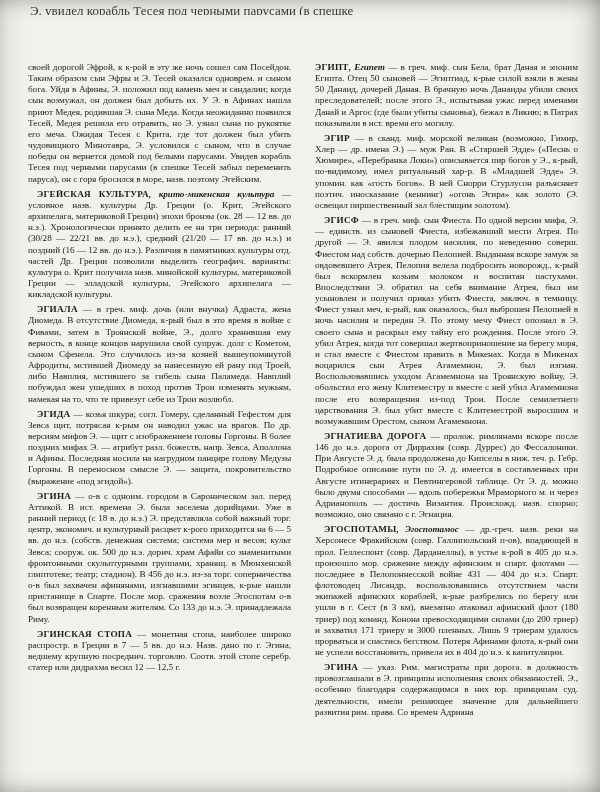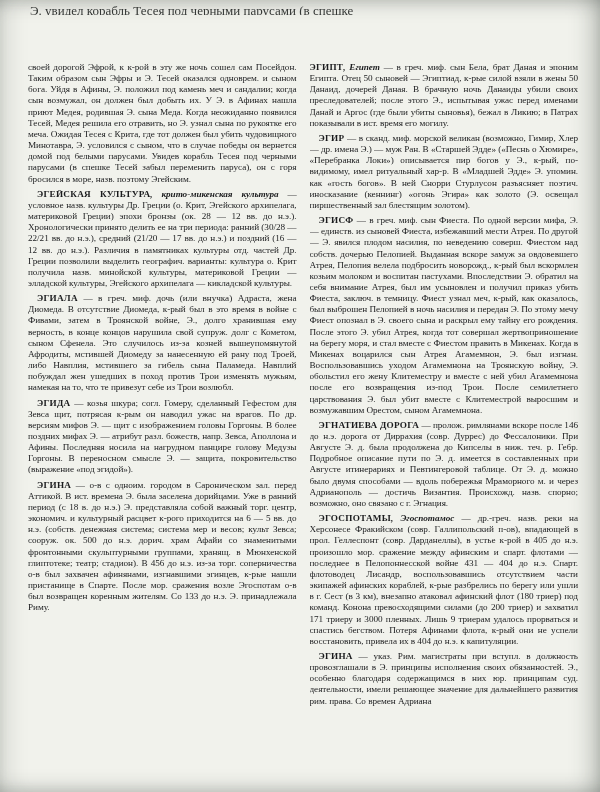--- a/index.html
+++ b/index.html
@@ -24,21 +24,21 @@
   }
   .page-header{
     position:absolute;top:36px;left:28px;right:22px;height:18px;
     display:flex;align-items:center;
   }
   .page-number{font-weight:bold;font-size:14px;letter-spacing:.5px;}
   .running-title{font-weight:bold;font-size:12.5px;letter-spacing:.8px;margin-left:14px;white-space:nowrap;}
   .ornament{flex:1 1 auto;height:13px;margin-left:10px;min-width:40px;}
   .cols{
     position:absolute;top:62px;left:28px;right:22px;bottom:8px;
-    display:flex;gap:13px;
+    display:flex;gap:24px;
   }
   .col{
     width:50%;height:100%;overflow:hidden;
     font-size:9.2px;line-height:11.15px;text-align:justify;
     letter-spacing:-0.05px;hyphens:auto;
   }
   .entry{margin:0 0 4px 0;text-indent:9px;}
   .entry.noindent{text-indent:0;}
   .hw{font-weight:bold;letter-spacing:.25px;margin-top:32px;}
   .var{font-weight:bold;font-style:italic;}
@@ -58,30 +58,31 @@
 
       <p class="entry"><b class="hw">ЭГЕЙСКАЯ КУЛЬТУРА</b><i class="var">, крито-микенская культура</i><span> — условное назв. культуры Др. Греции (о. Крит, Эгейского архипелага, материковой Греции) эпохи бронзы (ок. 28 — 12 вв. до н.э.). Хронологически принято делить ее на три периода: ранний (30/28 — 22/21 вв. до н.э.), средний (21/20 — 17 вв. до н.э.) и поздний (16 — 12 вв. до н.э.). Различия в памятниках культуры отд. частей Др. Греции позволили выделить географич. варианты: культура о. Крит получила назв. минойской культуры, материковой Греции — элладской культуры, Эгейского архипелага — кикладской культуры.</span></p>
 
 
       <p class="entry"><b class="hw">ЭГИАЛА</b><i class="var"></i><span> — в греч. миф. дочь (или внучка) Адраста, жена Диомеда. В отсутствие Диомеда, к-рый был в это время в войне с Фивами, затем в Троянской войне, Э., долго хранившая ему верность, в конце концов нарушила свой супруж. долг с Кометом, сыном Сфенела. Это случилось из-за козней вышеупомянутой Афродиты, мстившей Диомеду за нанесенную ей рану под Троей, либо Навплия, мстившего за гибель сына Паламеда. Навплий побуждал жен ушедших в поход против Трои изменять мужьям, намекая на то, что те привезут себе из Трои возлюбл.</span></p>
 
       <p class="entry"><b class="hw">ЭГИДА</b><i class="var"></i><span> — козья шкура; согл. Гомеру, сделанный Гефестом для Зевса щит, потрясая к-рым он наводил ужас на врагов. По др. версиям мифов Э. — щит с изображением головы Горгоны. В более поздних мифах Э. — атрибут разл. божеств, напр. Зевса, Аполлона и Афины. Последняя носила на нагрудном панцире голову Медузы Горгоны. В переносном смысле Э. — защита, покровительство (выражение «под эгидой»).</span></p>
 
       <p class="entry"><b class="hw">ЭГИНА</b><i class="var"></i><span> — о-в с одноим. городом в Сароническом зал. перед Аттикой. В ист. времена Э. была заселена дорийцами. Уже в ранний период (с 18 в. до н.э.) Э. представляла собой важный торг. центр, экономич. и культурный расцвет к-рого приходится на 6 — 5 вв. до н.э. (собств. денежная система; система мер и весов; культ Зевса; сооруж. ок. 500 до н.э. дорич. храм Афайи со знаменитыми фронтонными скульптурными группами, хранящ. в Мюнхенской глиптотеке; театр; стадион). В 456 до н.э. из-за торг. соперничества о-в был захвачен афинянами, изгнавшими эгинцев, к-рые нашли пристанище в Спарте. После мор. сражения возле Эгоспотам о-в был возвращен коренным жителям. Со 133 до н.э. Э. принадлежала Риму.</span></p>
 
+      <p class="entry"><b class="hw">ЭГИНСКАЯ СТОПА</b><i class="var"></i><span> — монетная стопа, наиболее широко распростр. в Греции в 7 — 5 вв. до н.э. Назв. дано по г. Эгина, ведшему крупную посреднич. торговлю. Соотв. этой стопе серебр. статер или дидрахма весил 12 — 12,5 г.</span></p>
     </section>
 
     <section class="col">
       <p class="entry noindent"><b class="hw">ЭГИПТ</b><i class="var">, Египет</i><span> — в греч. миф. сын Бела, брат Даная и эпоним Египта. Отец 50 сыновей — Эгиптиад, к-рые силой взяли в жены 50 Данаид, дочерей Даная. В брачную ночь Данаиды убили своих преследователей; после этого Э., испытывая ужас перед именами Данай и Аргос (где были убиты сыновья), бежал в Ликию; в Патрах показывали в ист. время его могилу.</span></p>
 
       <p class="entry"><b class="hw">ЭГИР</b><i class="var"></i><span> — в сканд. миф. морской великан (возможно, Гимир, Хлер — др. имена Э.) — муж Ран. В «Старшей Эдде» («Песнь о Хюмире», «Перебранка Локи») описывается пир богов у Э., к-рый, по-видимому, имел ритуальный хар-р. В «Младшей Эдде» Э. упомин. как «гость богов». В ней Снорри Стурлусон разъясняет поэтич. иносказание (кеннинг) «огонь Эгира» как золото (Э. освещал пиршественный зал блестящим золотом).</span></p>
 
       <p class="entry"><b class="hw">ЭГИСФ</b><i class="var"></i><span> — в греч. миф. сын Фиеста. По одной версии мифа, Э. — единств. из сыновей Фиеста, избежавший мести Атрея. По другой — Э. явился плодом насилия, по неведению соверш. Фиестом над собств. дочерью Пелопией. Выданная вскоре замуж за овдовевшего Атрея, Пелопия велела подбросить новорожд., к-рый был вскормлен козьим молоком и воспитан пастухами. Впоследствии Э. обратил на себя внимание Атрея, был им усыновлен и получил приказ убить Фиеста, заключ. в темницу. Фиест узнал меч, к-рый, как оказалось, был выброшен Пелопией в ночь насилия и передан Э. По этому мечу Фиест опознал в Э. своего сына и раскрыл ему тайну его рождения. После этого Э. убил Атрея, когда тот совершал жертвоприношение на берегу моря, и стал вместе с Фиестом править в Микенах. Когда в Микенах воцарился сын Атрея Агамемнон, Э. был изгнан. Воспользовавшись уходом Агамемнона на Троянскую войну, Э. обольстил его жену Клитеместру и вместе с ней убил Агамемнона после его возвращения из-под Трои. После семилетнего царствования Э. был убит вместе с Клитеместрой выросшим и возмужавшим Орестом, сыном Агамемнона.</span></p>
 
       <p class="entry"><b class="hw">ЭГНАТИЕВА ДОРОГА</b><i class="var"></i><span> — пролож. римлянами вскоре после 146 до н.э. дорога от Диррахия (совр. Дуррес) до Фессалоники. При Августе Э. д. была продолжена до Кипселы в ниж. теч. р. Гебр. Подробное описание пути по Э. д. имеется в составленных при Августе итинерариях и Певтингеровой таблице. От Э. д. можно было двумя способами — вдоль побережья Мраморного м. и через Адрианополь — достичь Византия. Происхожд. назв. спорно; возможно, оно связано с г. Эгнация.</span></p>
 
       <p class="entry"><b class="hw">ЭГОСПОТАМЫ</b><i class="var">, Эгоспотамос</i><span> — др.-греч. назв. реки на Херсонесе Фракийском (совр. Галлипольский п-ов), впадающей в прол. Геллеспонт (совр. Дарданеллы), в устье к-рой в 405 до н.э. произошло мор. сражение между афинским и спарт. флотами — последнее в Пелопоннесской войне 431 — 404 до н.э. Спарт. флотоводец Лисандр, воспользовавшись отсутствием части экипажей афинских кораблей, к-рые разбрелись по берегу или ушли в г. Сест (в 3 км), внезапно атаковал афинский флот (180 триер) под команд. Конона превосходящими силами (до 200 триер) и захватил 171 триеру и 3000 пленных. Лишь 9 триерам удалось прорваться и спастись бегством. Потеря Афинами флота, к-рый они не успели восстановить, привела их в 404 до н.э. к капитуляции.</span></p>
 
-      <p class="entry"><b class="hw">ЭГИНА</b><i class="var"></i><span> — указ. Рим. магистраты при вступл. в должность провозглашали в Э. принципы исполнения своих обязанностей. Э., особенно благодаря содержащимся в них юр. принципам суд. деятельности, имели решающее значение для дальнейшего развития рим. права. Со времен Адриана</span></p>
+      <p class="entry"><b class="hw">ЭГИНА</b><i class="var"></i><span> — указ. Рим. магистраты при дорога. в должность провозглашали в Э. принципы исполнения своих обязанностей. Э., особенно благодаря содержащимся в них юр. принципам суд. деятельности, имели решающее значение для дальнейшего развития рим. права. Со времен Адриана</span></p>
     </section>
 
   </main>
 </div>
 
 </body></html>

